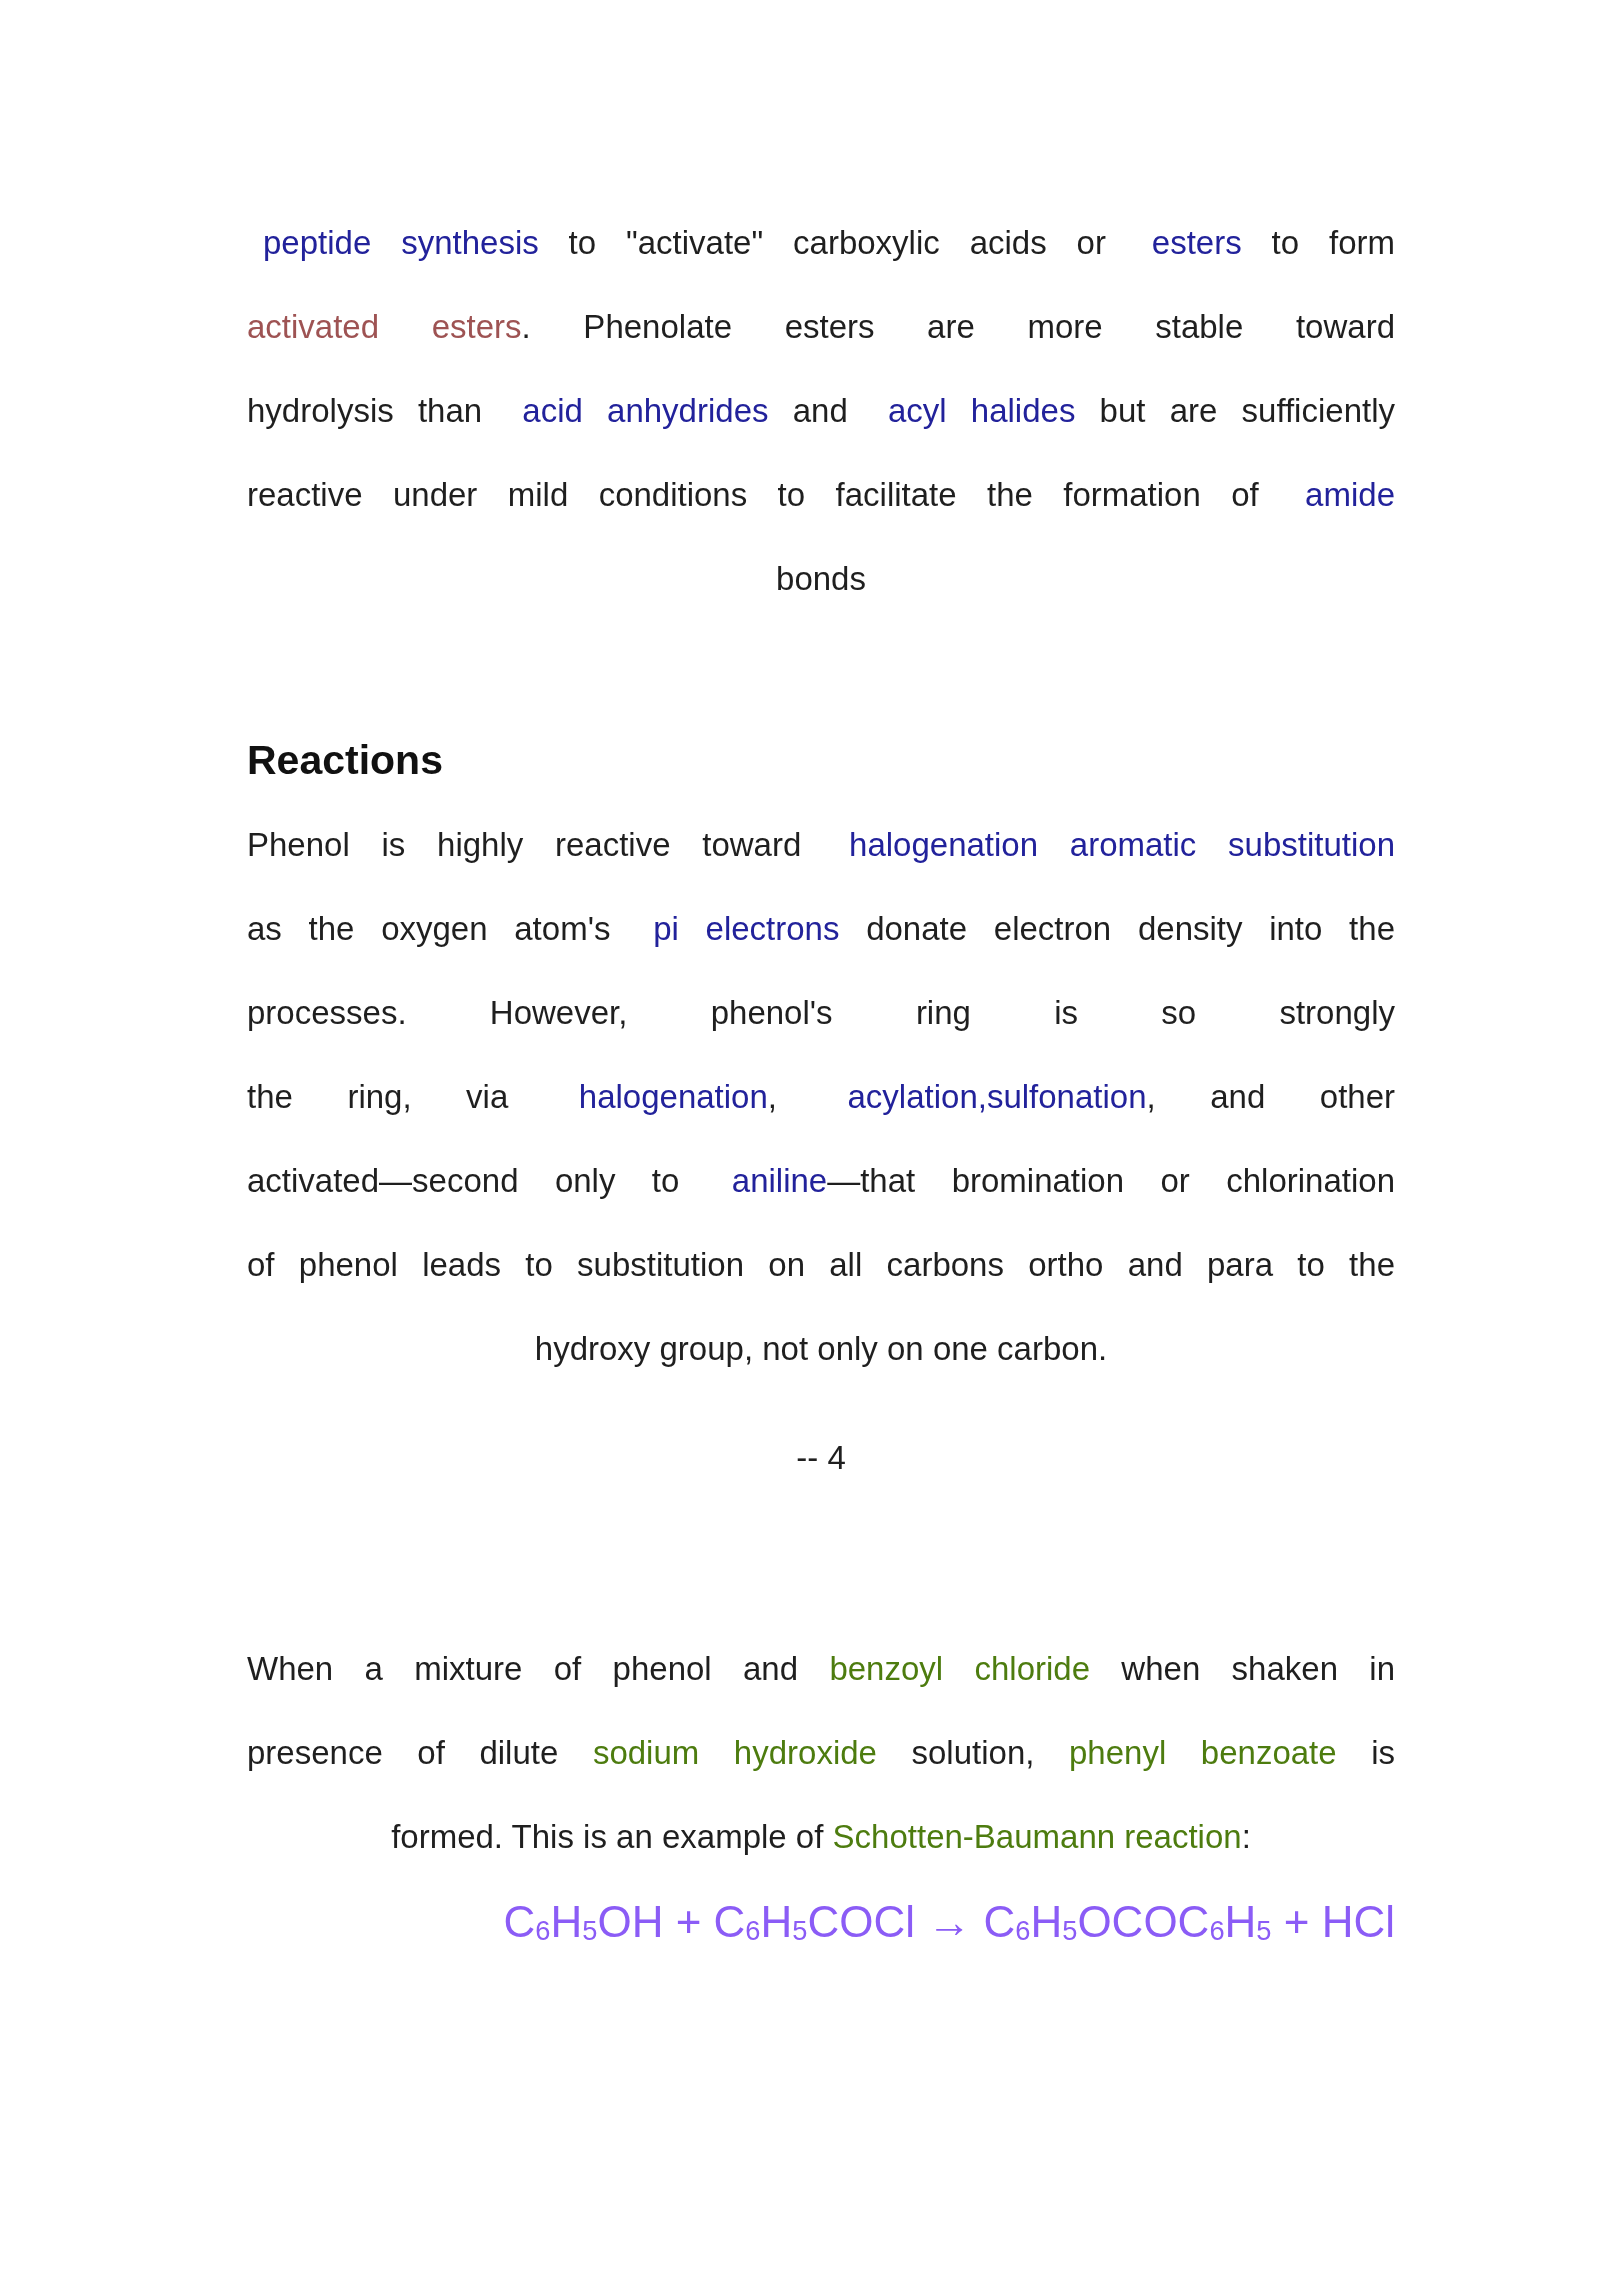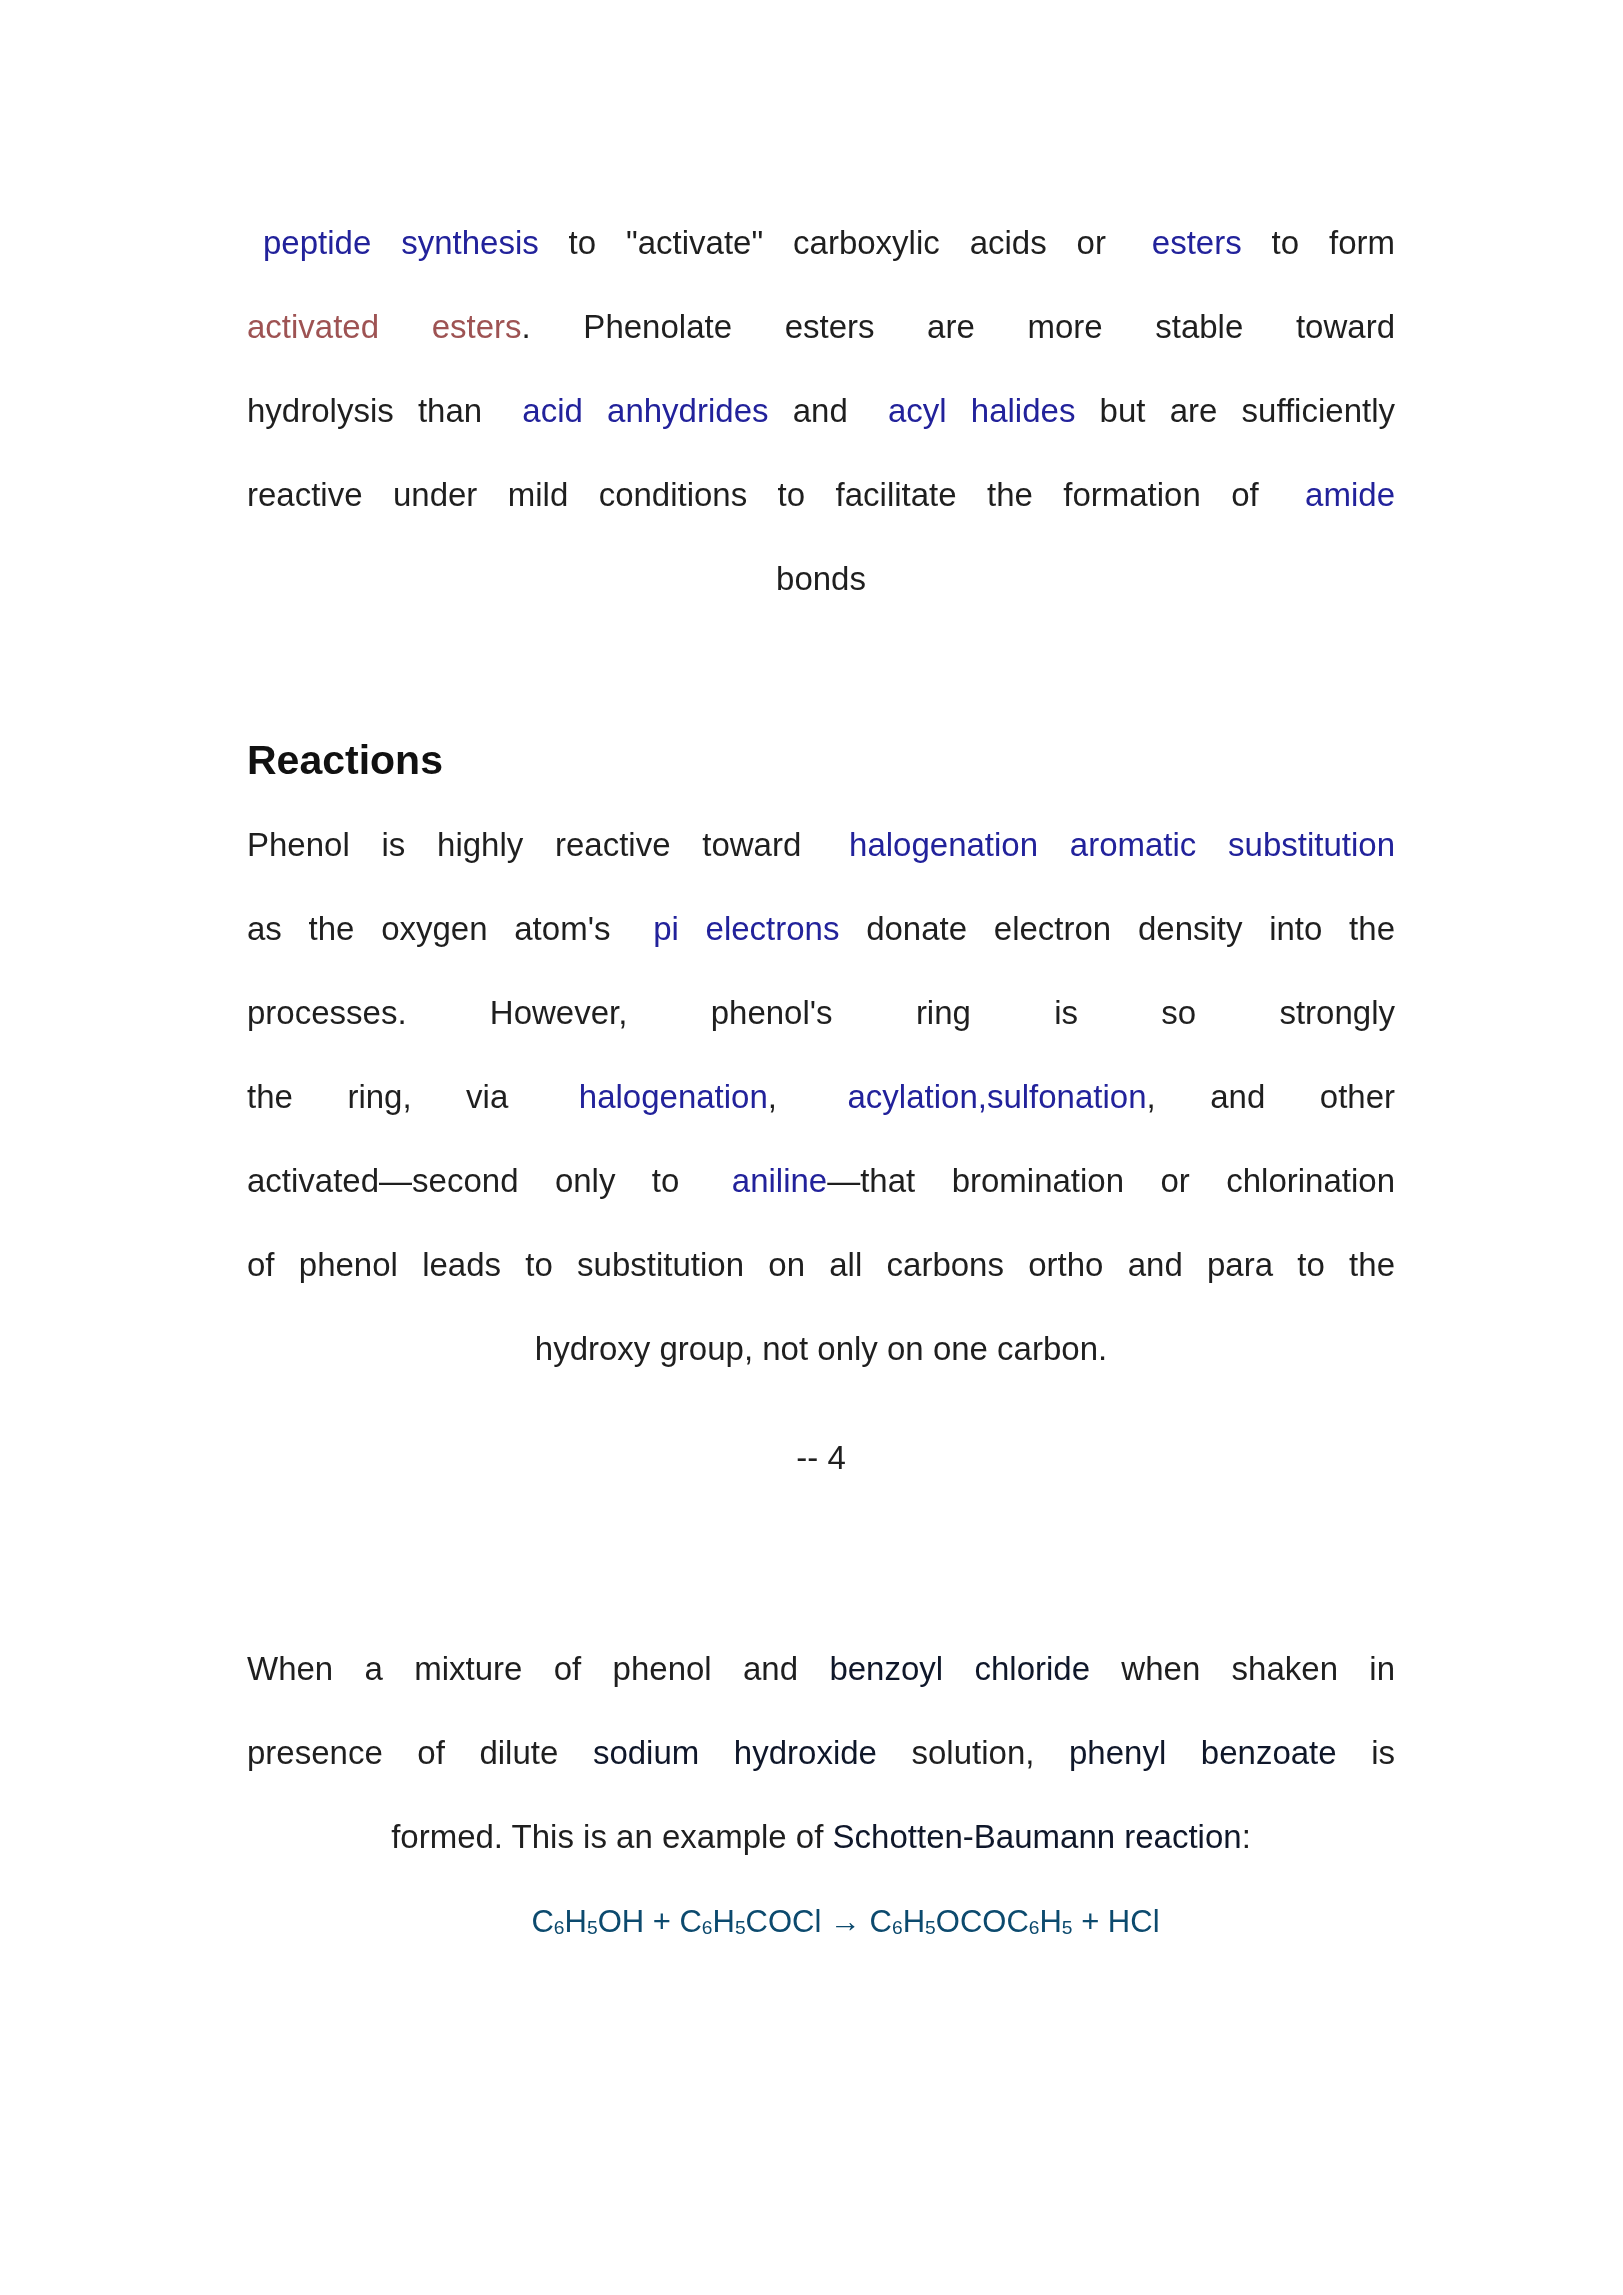--- a/index.html
+++ b/index.html
@@ -50,34 +50,34 @@
     font-size: 33px;
     line-height: 84px;
     height: 84px;
     text-align: center;
     color: #1f1f1f;
   }
   .para-3 { margin-top: 127px; }
   .formula-line {
     margin-top: 0.8px;
     padding-left: 49px;
-    font-size: 31px;
+    font-size: 44px;
     line-height: 84px;
     height: 84px;
-    text-align: center;
-    color: #0c4a6e;
+    text-align: right;
+    color: #8b5cf6;
   }
   .formula-line sub {
     font-size: 0.62em;
     vertical-align: baseline;
     position: relative;
     top: 0.14em;
   }
   .seg-navy { color: #22229b; margin-left: 16px; }
-  .seg-blue { color: #0f172a; }
+  .seg-blue { color: #4d7c0f; }
   .seg-red  { color: #9e5353; }
 </style>
 </head>
 <body>
 
 <div class="page">
   <div class="content">
 
     <div class="para para-1">
       <div class="line">

